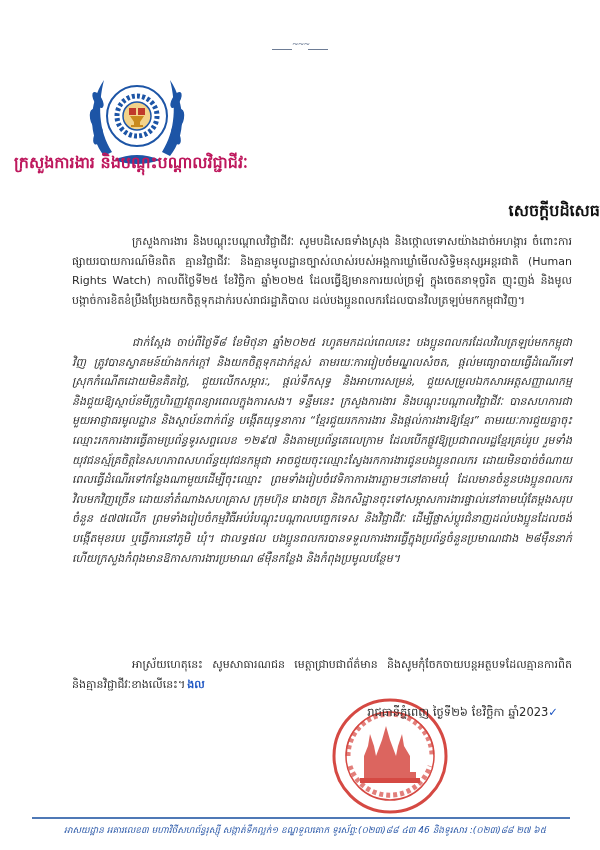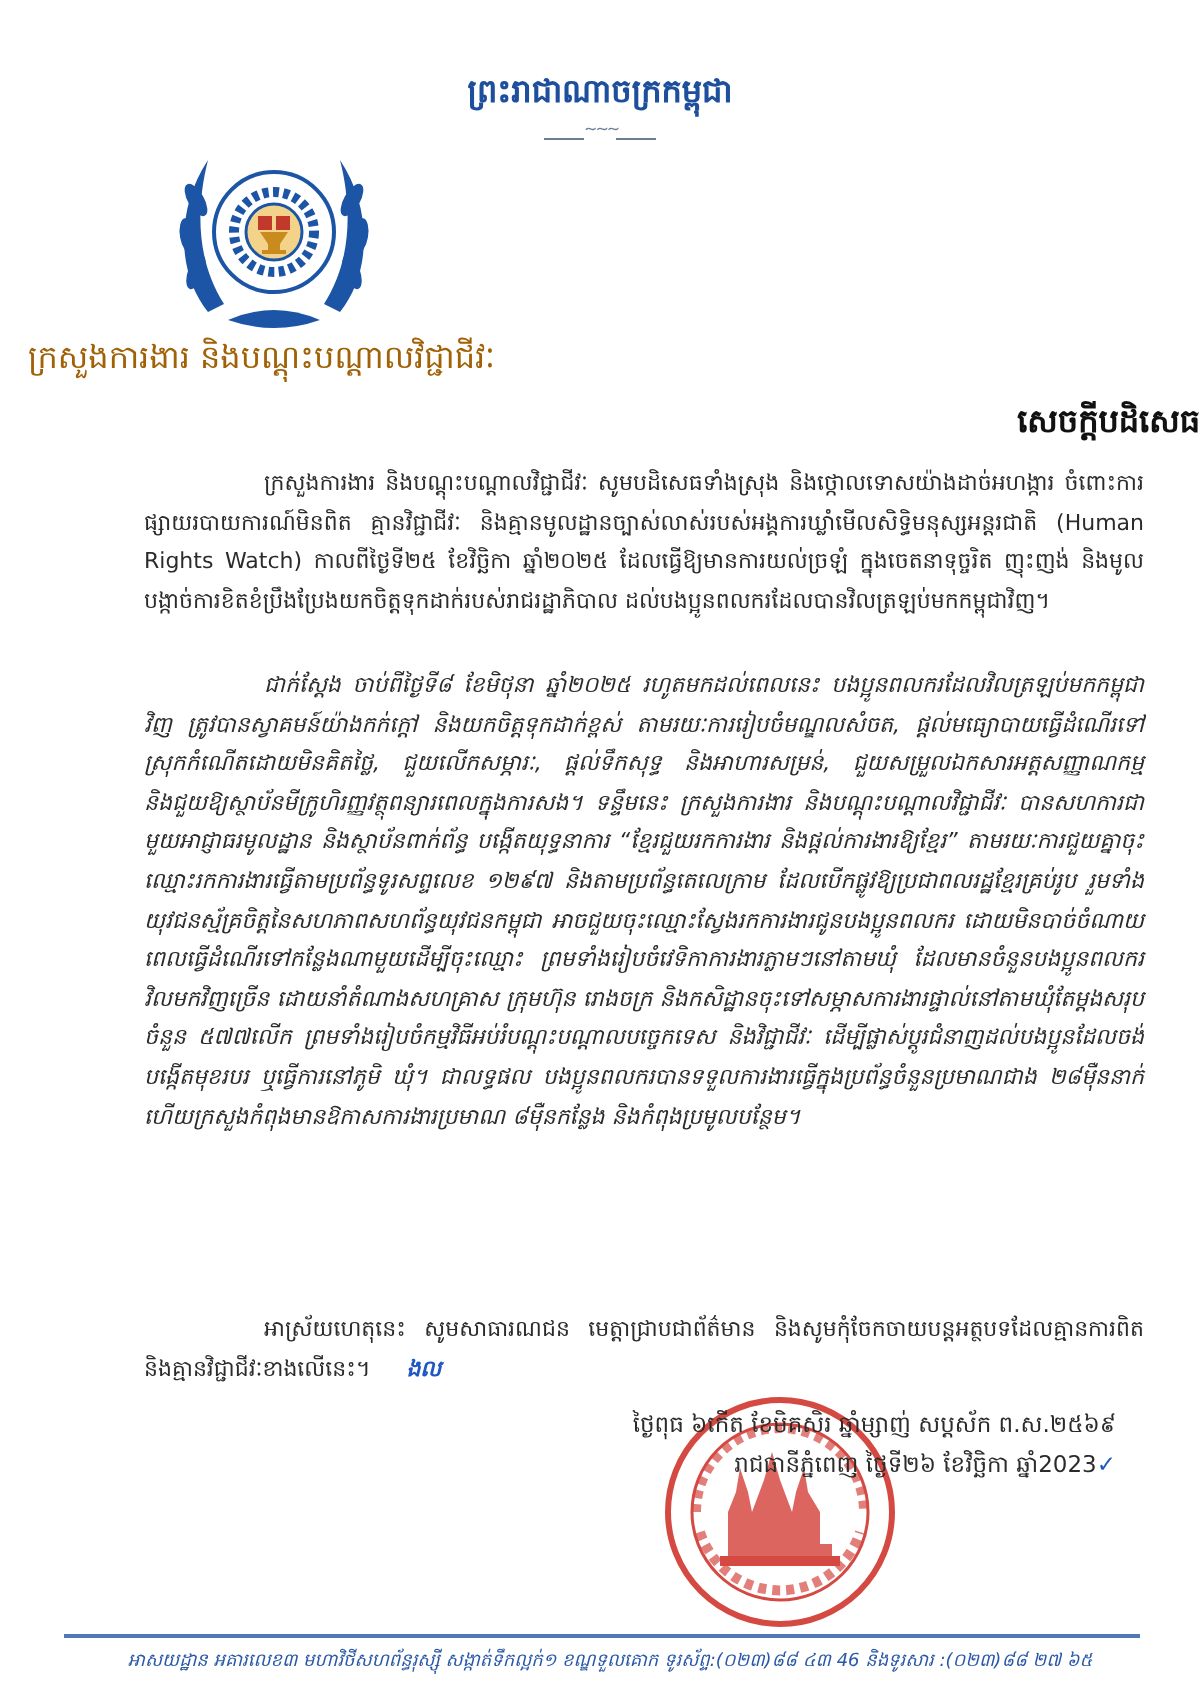--- a/index.html
+++ b/index.html
@@ -8,47 +8,46 @@
     .page { position: absolute; inset: 0; }
     .kingdom { position: absolute; left: 200px; top: 36px; width: 200px; text-align: center; color: #1d4f9c; }
     .kingdom .k1 { font-size: 16px; font-weight: bold; line-height: 20px; white-space: nowrap; }
     .kingdom .k2 { font-size: 14px; line-height: 20px; margin-top: 2px; white-space: nowrap; }
     .kingdom .orn { margin: 10px auto 0; width: 56px; height: 6px; position: relative; }
     .kingdom .orn::before { content: ""; position: absolute; left: 0; right: 0; top: 3px; border-top: 1px solid #6d7c95; }
     .kingdom .orn span { position: absolute; left: 20px; top: 0; width: 16px; height: 6px; background: #fff; }
     .kingdom .orn span::after { content: "~~~"; position: absolute; left: 0; top: -6px; font-size: 8px; color: #6d7c95; letter-spacing: -1px; }
 
     .logo { position: absolute; left: 84px; top: 64px; width: 106px; height: 106px; }
-    .ministry { position: absolute; left: 14px; top: 168px; color: #a16207; font-size: 16px; font-weight: normal; white-space: nowrap; }
+    .ministry { position: absolute; left: 14px; top: 152px; color: #be185d; font-size: 16px; font-weight: bold; white-space: nowrap; }
 
     .title { position: absolute; left: 0; right: 0; top: 200px; text-align: right; font-size: 16px; font-weight: bold; color: #111; }
 
     .body { position: absolute; left: 72px; width: 500px; font-size: 11px; line-height: 19.6px; color: #2b2b2b; text-align: justify; }
     .body p { margin: 0; text-indent: 60px; }
     .p1 { top: 232px; }
     .p2 { top: 333px; font-style: italic; }
     .p3 { top: 655px; }
-    .sig-mark { color: #1f57c3; font-style: italic; font-weight: bold; margin-left: 18px; }
+    .sig-mark { color: #1f57c3; font-weight: bold; margin-left: 2px; }
 
     .date { position: absolute; right: 42px; top: 702px; text-align: right; font-size: 11.5px; line-height: 20px; color: #2b2b2b; }
     .date .line { white-space: nowrap; }
     .date .tick { color: #1f57c3; font-weight: bold; }
 
     .seal { position: absolute; left: 330px; top: 690px; width: 120px; height: 132px; opacity: 0.9; }
 
     .footer-rule { position: absolute; left: 32px; right: 30px; top: 817px; height: 2px; background: #4f79b6; }
     .footer { position: absolute; left: 40px; right: 30px; top: 824px; text-align: center; font-size: 9px; font-style: italic; color: #2a58a8; white-space: nowrap; }
   </style>
 </head>
 <body>
 
 <div class="page">
 
   <div class="kingdom">
-    <div class="k1">ព្រះរាជាណាចក្រកម្ពុជា</div>
     <div class="orn">
         <span></span>
       </div>
   </div>
 
   <svg class="logo" viewBox="0 0 106 106">
 
     <g fill="#1d55a6">
       <path d="M20 92 C4 72 4 40 20 16 C14 40 14 66 28 88 Z"></path>
       <path d="M86 92 C102 72 102 40 86 16 C92 40 92 66 78 88 Z"></path>
@@ -93,20 +92,19 @@
     <circle cx="60" cy="66" r="44" fill="none" stroke="#d1362f" stroke-width="1.5"></circle>
     <g fill="#d1362f">
       <path d="M34 88 L86 88 L86 82 L80 82 L80 66 L74 56 L72 44 L68 56 L66 66 L60 50 L56 36 L52 50 L46 66 L44 56 L40 44 L38 56 L34 66 L34 82 Z" opacity="0.85"></path>
       <rect x="30" y="88" width="60" height="5"></rect>
     </g>
     <path d="M18 66 A42 42 0 0 1 102 66" fill="none" stroke="#d1362f" stroke-width="5" stroke-dasharray="4 3" opacity="0.7"></path>
     <path d="M20 76 A42 42 0 0 0 100 76" fill="none" stroke="#d1362f" stroke-width="5" stroke-dasharray="4 3" opacity="0.7"></path>
   </svg>
 
   <div class="date">
-    <div class="line">ថ្ងៃពុធ ៦កើត ខែមិគសិរ ឆ្នាំម្សាញ់ សប្តស័ក ព.ស.២៥៦៩</div>
     <div class="line"><span>រាជធានីភ្នំពេញ ថ្ងៃទី២៦ ខែវិច្ឆិកា ឆ្នាំ2023</span><span class="tick">✓</span></div>
   </div>
 
   <div class="footer-rule"></div>
   <div class="footer">អាសយដ្ឋាន អគារលេខ៣ មហាវិថីសហព័ន្ធរុស្ស៊ី សង្កាត់ទឹកល្អក់១ ខណ្ឌទួលគោក ទូរស័ព្ទ:(០២៣)៨៨ ៤៣ 46 និងទូរសារ :(០២៣)៨៨ ២៧ ៦៥</div>
 
 </div>
 
 </body></html>

